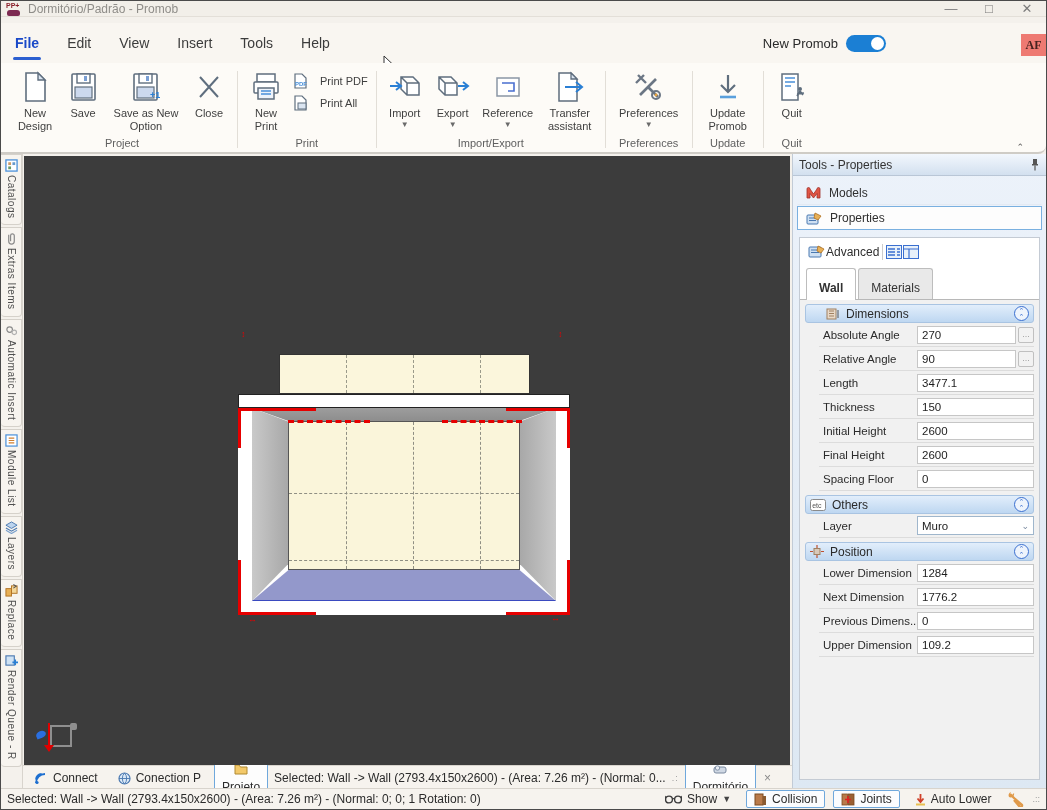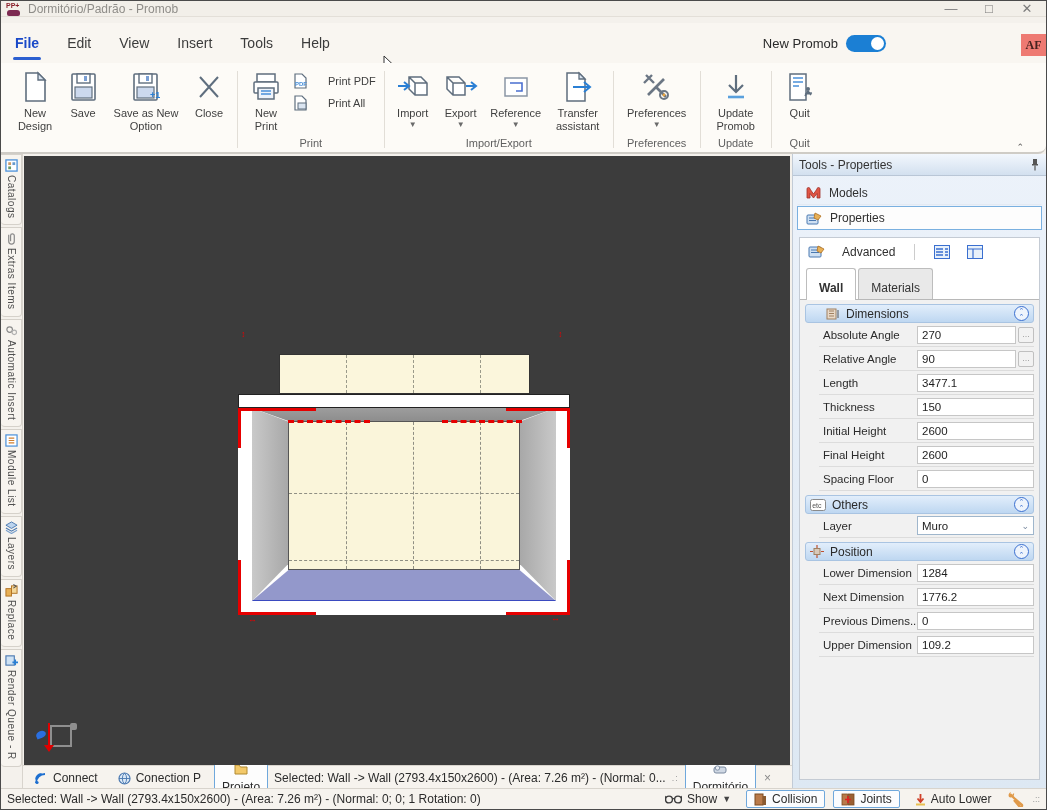--- a/index.html
+++ b/index.html
@@ -32,21 +32,21 @@
   .rgroup { display:flex; flex-direction:column; padding:0 4px; }
   .rgroup-body { display:flex; flex:1; align-items:flex-start; }
   .rgroup-label { text-align:center; font-size:11px; color:#5f5f5f; padding:2px 0 3px; }
   .rsep { width:1px; background:#e2ded7; margin:4px 0; }
   .rbtn { display:flex; flex-direction:column; align-items:center; width:62px; padding:4px 1px 0; font-size:11px; color:#3f3f3f; text-align:center; line-height:1.15; }
   .rbtn.narrow { width:48px; }
   .rbtn.wide { width:78px; }
   .rbtn svg { margin-bottom:4px; }
   .chev { font-size:8px; color:#6a6a6a; line-height:1; margin-top:1px; }
   .rsmall-col { display:flex; flex-direction:column; gap:6px; padding:6px 4px 0 2px; }
-  .rsmall { display:flex; align-items:center; gap:20px; font-size:11px; color:#3f3f3f; white-space:nowrap; }
+  .rsmall { display:flex; align-items:center; gap:12px; font-size:11px; color:#3f3f3f; white-space:nowrap; }
   .ribbon-collapse { position:absolute; right:22px; top:141px; font-size:9px; color:#555; }
 
   
   .main { position:absolute; left:0; top:153px; width:100%; height:636px; display:flex; }
 
   
   .sidestrip { width:22px; background:#f4f1ec; display:flex; flex-direction:column; border-right:1px solid #d8d4cd; }
   .side-tab { display:flex; flex-direction:column; align-items:center; padding:4px 0 6px; border:1px solid #d5d1ca; border-left:none; border-radius:0 0 4px 4px; margin-bottom:2px; background:#f7f4ef; flex:0 0 auto; }
   .side-tab .ticon { width:13px; height:13px; margin-bottom:3px; flex:0 0 auto; }
   .side-tab .tlabel { writing-mode:vertical-rl; font-size:10px; color:#4f4f4f; letter-spacing:.5px; }
@@ -88,21 +88,21 @@
   .ctab-close { color:#8a8a8a; font-size:12px; margin-left:2px; }
 
   
   .rpanel { width:254px; background:linear-gradient(#ecf2fa,#dde8f3); border-left:1px solid #c2cbd6; display:flex; flex-direction:column; font-size:12px; }
   .rpanel-header { height:22px; background:linear-gradient(#f2f7fd,#d3e0ef); border-bottom:1px solid #b9c6d6; display:flex; align-items:center; padding:0 6px; color:#333; }
   .pin { margin-left:auto; }
   .rnav { padding:4px 0 2px; }
   .rnav-item { display:flex; align-items:center; gap:8px; height:24px; padding:0 8px; margin:1px 4px; color:#2f2f2f; border:1px solid transparent; border-bottom:1px solid #e3eaf3; }
   .rnav-item.selected { background:#fdfdfd; border:1px solid #7ab0e0; }
   .groupbox { flex:1; margin:4px 6px 10px; background:#f1f1f1; border:1px solid #c4cbd4; display:flex; flex-direction:column; min-height:0; }
-  .adv-row { display:flex; align-items:center; gap:17px; padding:6px 8px 5px; background:#fff; color:#2f2f2f; }
+  .adv-row { display:flex; align-items:center; gap:1px; padding:6px 8px 5px; background:#fff; color:#2f2f2f; }
   .adv-sep { width:1px; height:16px; background:#ccc; margin:0 2px; }
   .viewicon { width:16px; height:14px; }
   .tabs-row { display:flex; align-items:flex-end; padding:2px 6px 0; background:#fff; border-bottom:1px solid #b8b8b8; gap:2px; }
   .ptab { padding:12px 12px 4px; font-size:12px; color:#333; background:#e9e9e9; border:1px solid #bdbdbd; border-bottom:none; border-radius:3px 3px 0 0; }
   .ptab.active { background:#fff; position:relative; top:1px; padding-bottom:5px; font-weight:bold; }
   .grid-area { flex:1; overflow:hidden; padding:4px 5px; }
   .sect-header { display:flex; align-items:center; gap:6px; height:19px; background:linear-gradient(#e2eefb,#bed7f1); border:1px solid #a9c4e2; border-radius:3px; padding:0 4px; color:#2a2a2a; margin-top:4px; }
   .sect-header:first-child { margin-top:0;padding-left:20px; }
   .collapse-btn { margin-left:auto; width:15px; height:15px; border:1px solid #3a6fd0; border-radius:50%; color:#3a6fd0; font-size:7px; line-height:6px; text-align:center; background:#eef4fc; padding-top:1px; }
   .prow { display:flex; align-items:center; height:24px; margin-left:14px; border-bottom:1px solid #dcdcdc; }
@@ -190,20 +190,21 @@
             </svg>
           <span>Save as New Option</span>
         </div>
         <div class="rbtn narrow">
           <svg width="30" height="32" viewBox="0 0 30 32">
               <path d="M6 6 L24 26 M24 6 L6 26" stroke="#5f6e7e" stroke-width="2" fill="none"></path>
             </svg>
           <span>Close</span>
         </div>
       </div>
+      <div class="rgroup-label">Project</div>
     </div>
     <div class="rsep"></div>
     <div class="rgroup">
       <div class="rgroup-body">
         <div class="rbtn narrow">
           <svg width="32" height="32" viewBox="0 0 32 32">
               <rect x="7" y="3" width="18" height="8" fill="#fff" stroke="#5f6e7e" stroke-width="1.5"></rect>
               <rect x="4" y="11" width="24" height="11" rx="1" fill="#fff" stroke="#5f6e7e" stroke-width="1.5"></rect>
               <rect x="8" y="17" width="16" height="11" fill="#eef3fa" stroke="#5f6e7e" stroke-width="1.5"></rect>
               <path d="M11 20 h10 M11 23 h10" stroke="#4a90d9" stroke-width="1.4"></path>

